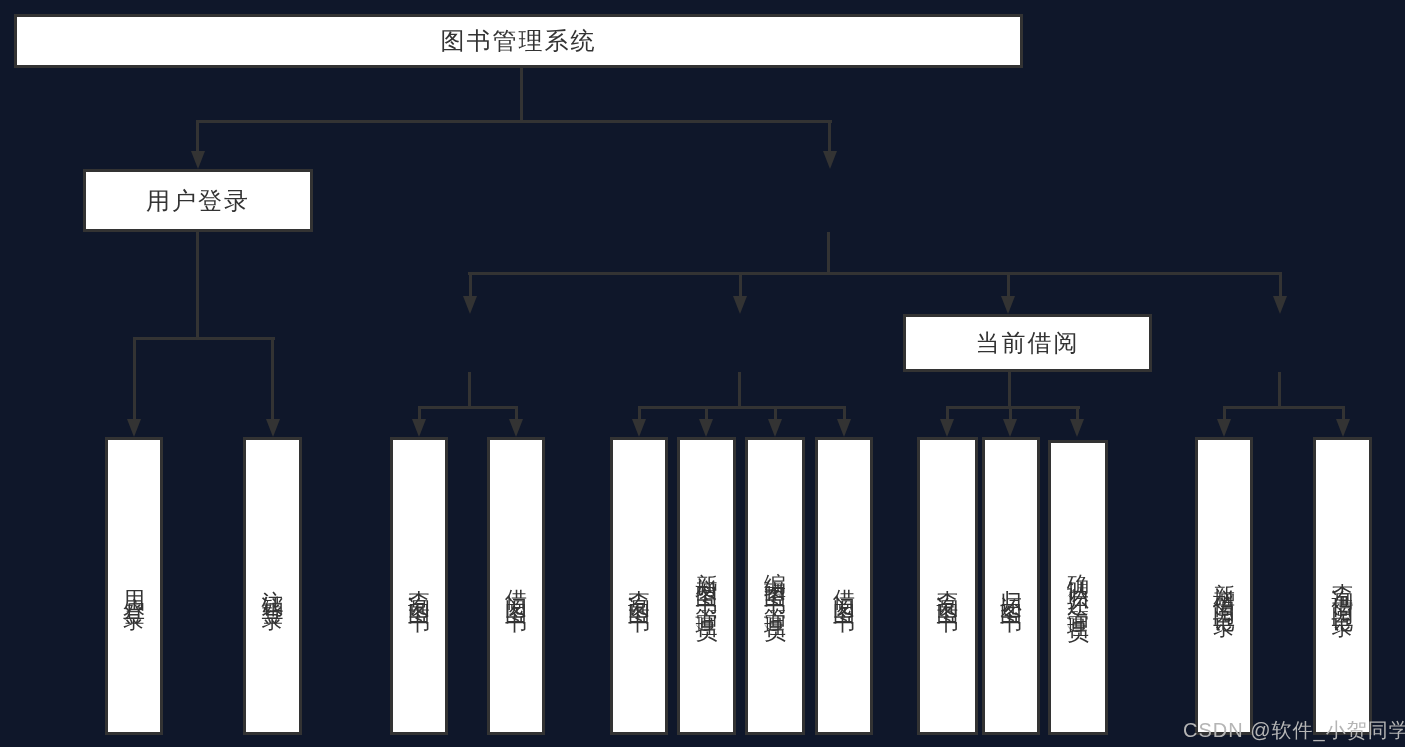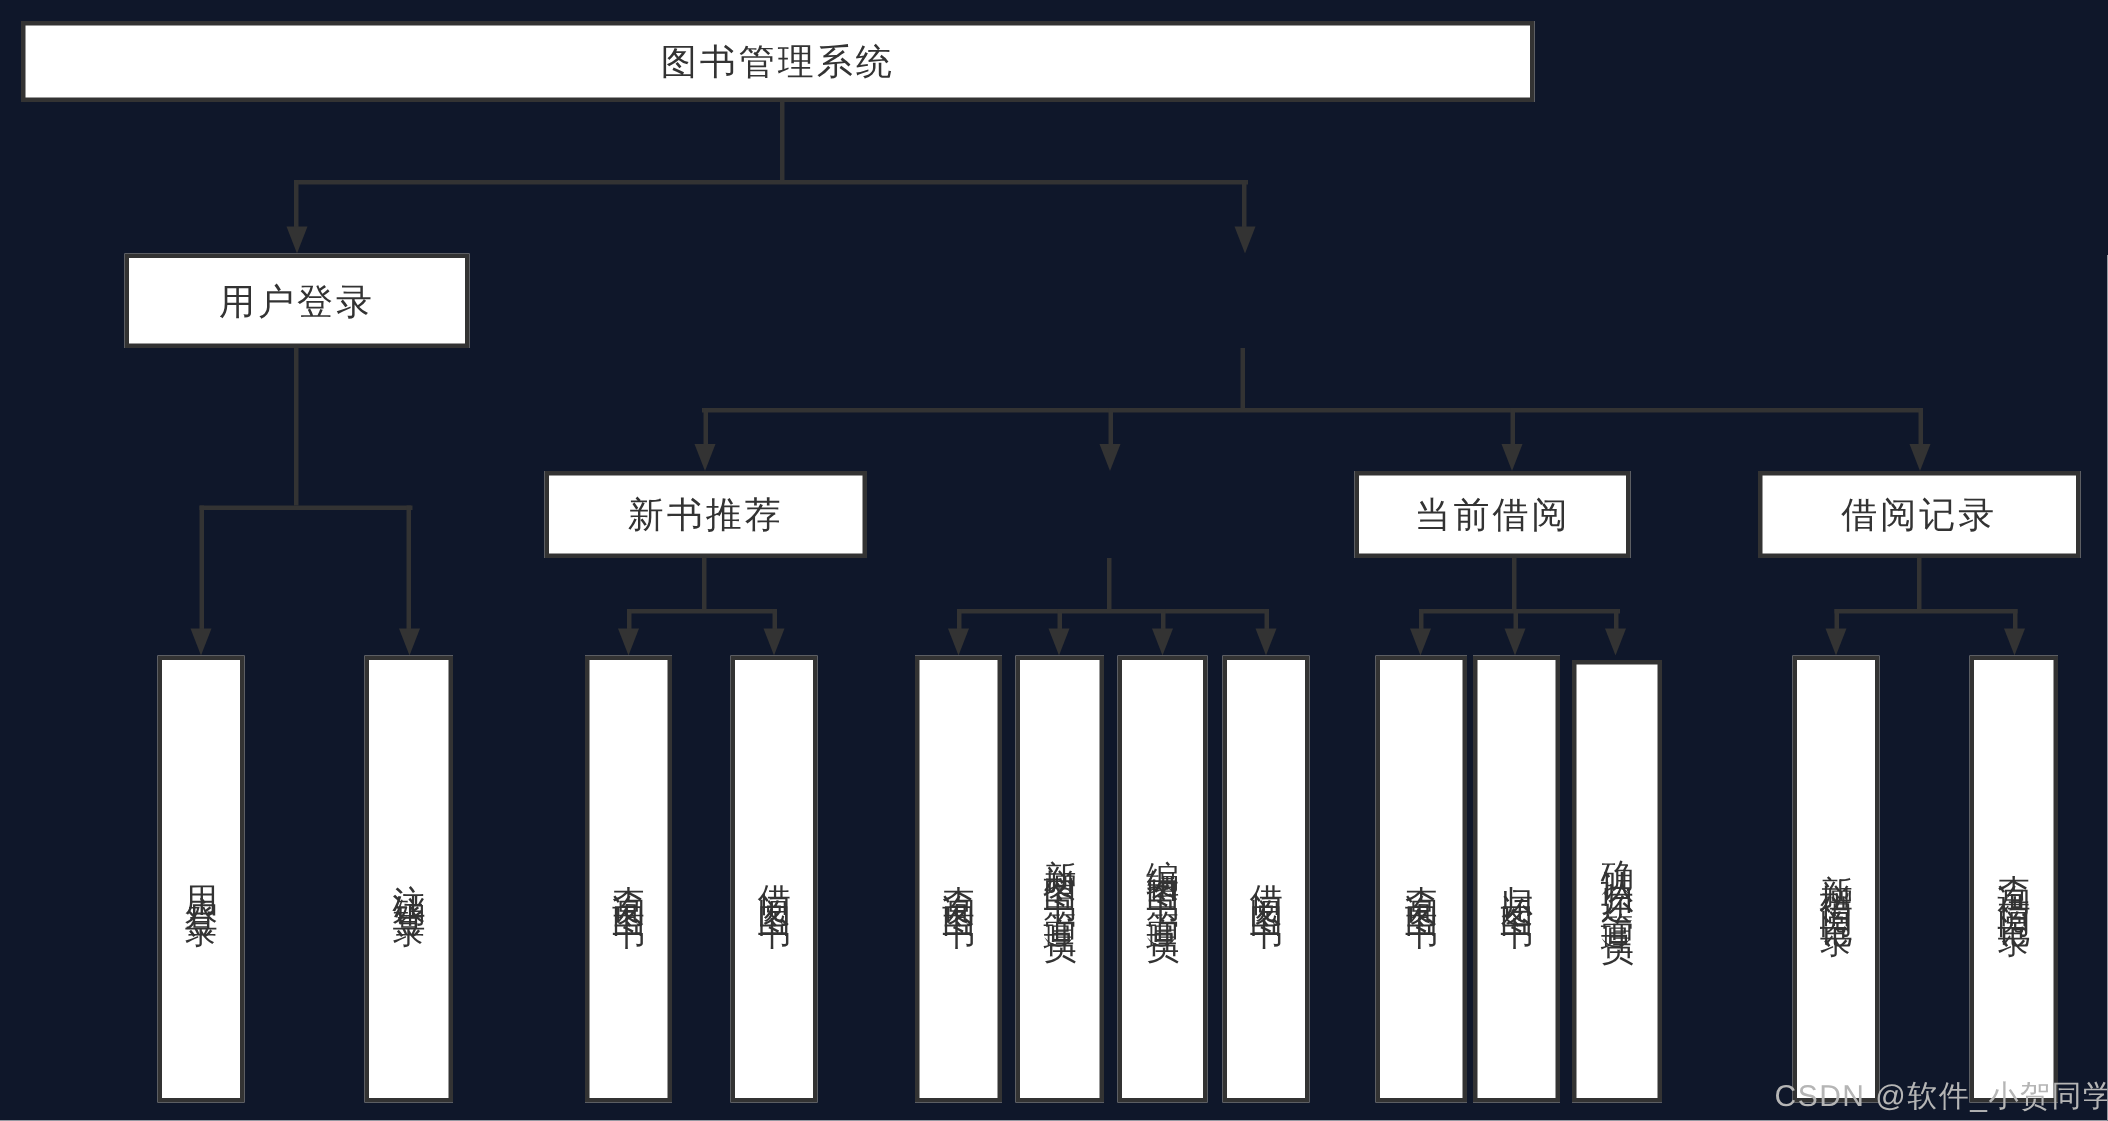--- a/index.html
+++ b/index.html
@@ -60,28 +60,22 @@
   <div class="hline" style="left:468px;top:272px;width:814px"></div>
   <div class="vline" style="left:469px;top:272px;height:26px"></div>
   <div class="arrow" style="left:463px;top:296px"></div>
   <div class="vline" style="left:739px;top:272px;height:26px"></div>
   <div class="arrow" style="left:733px;top:296px"></div>
   <div class="vline" style="left:1007px;top:272px;height:26px"></div>
   <div class="arrow" style="left:1001px;top:296px"></div>
   <div class="vline" style="left:1279px;top:272px;height:26px"></div>
   <div class="arrow" style="left:1273px;top:296px"></div>
 
-  <div class="node h" style="left:363px;top:314px;width:215px;height:58px">
-    <span class="lbl">新书推荐</span>
-  </div>
-  <div class="node h" style="left:903px;top:314px;width:184px;height:58px">
+  <div class="node h" style="left:903px;top:314px;width:249px;height:58px">
     <span class="lbl">当前借阅</span>
-  </div>
-  <div class="node h" style="left:1172px;top:314px;width:215px;height:58px">
-    <span class="lbl">借阅记录</span>
   </div>
 
   <div class="vline" style="left:468px;top:372px;height:34px"></div>
   <div class="hline" style="left:418px;top:406px;width:100px"></div>
   <div class="vline" style="left:418px;top:406px;height:15px"></div>
   <div class="arrow" style="left:412px;top:419px"></div>
   <div class="vline" style="left:515px;top:406px;height:15px"></div>
   <div class="arrow" style="left:509px;top:419px"></div>
 
   <div class="vline" style="left:738px;top:372px;height:34px"></div>

